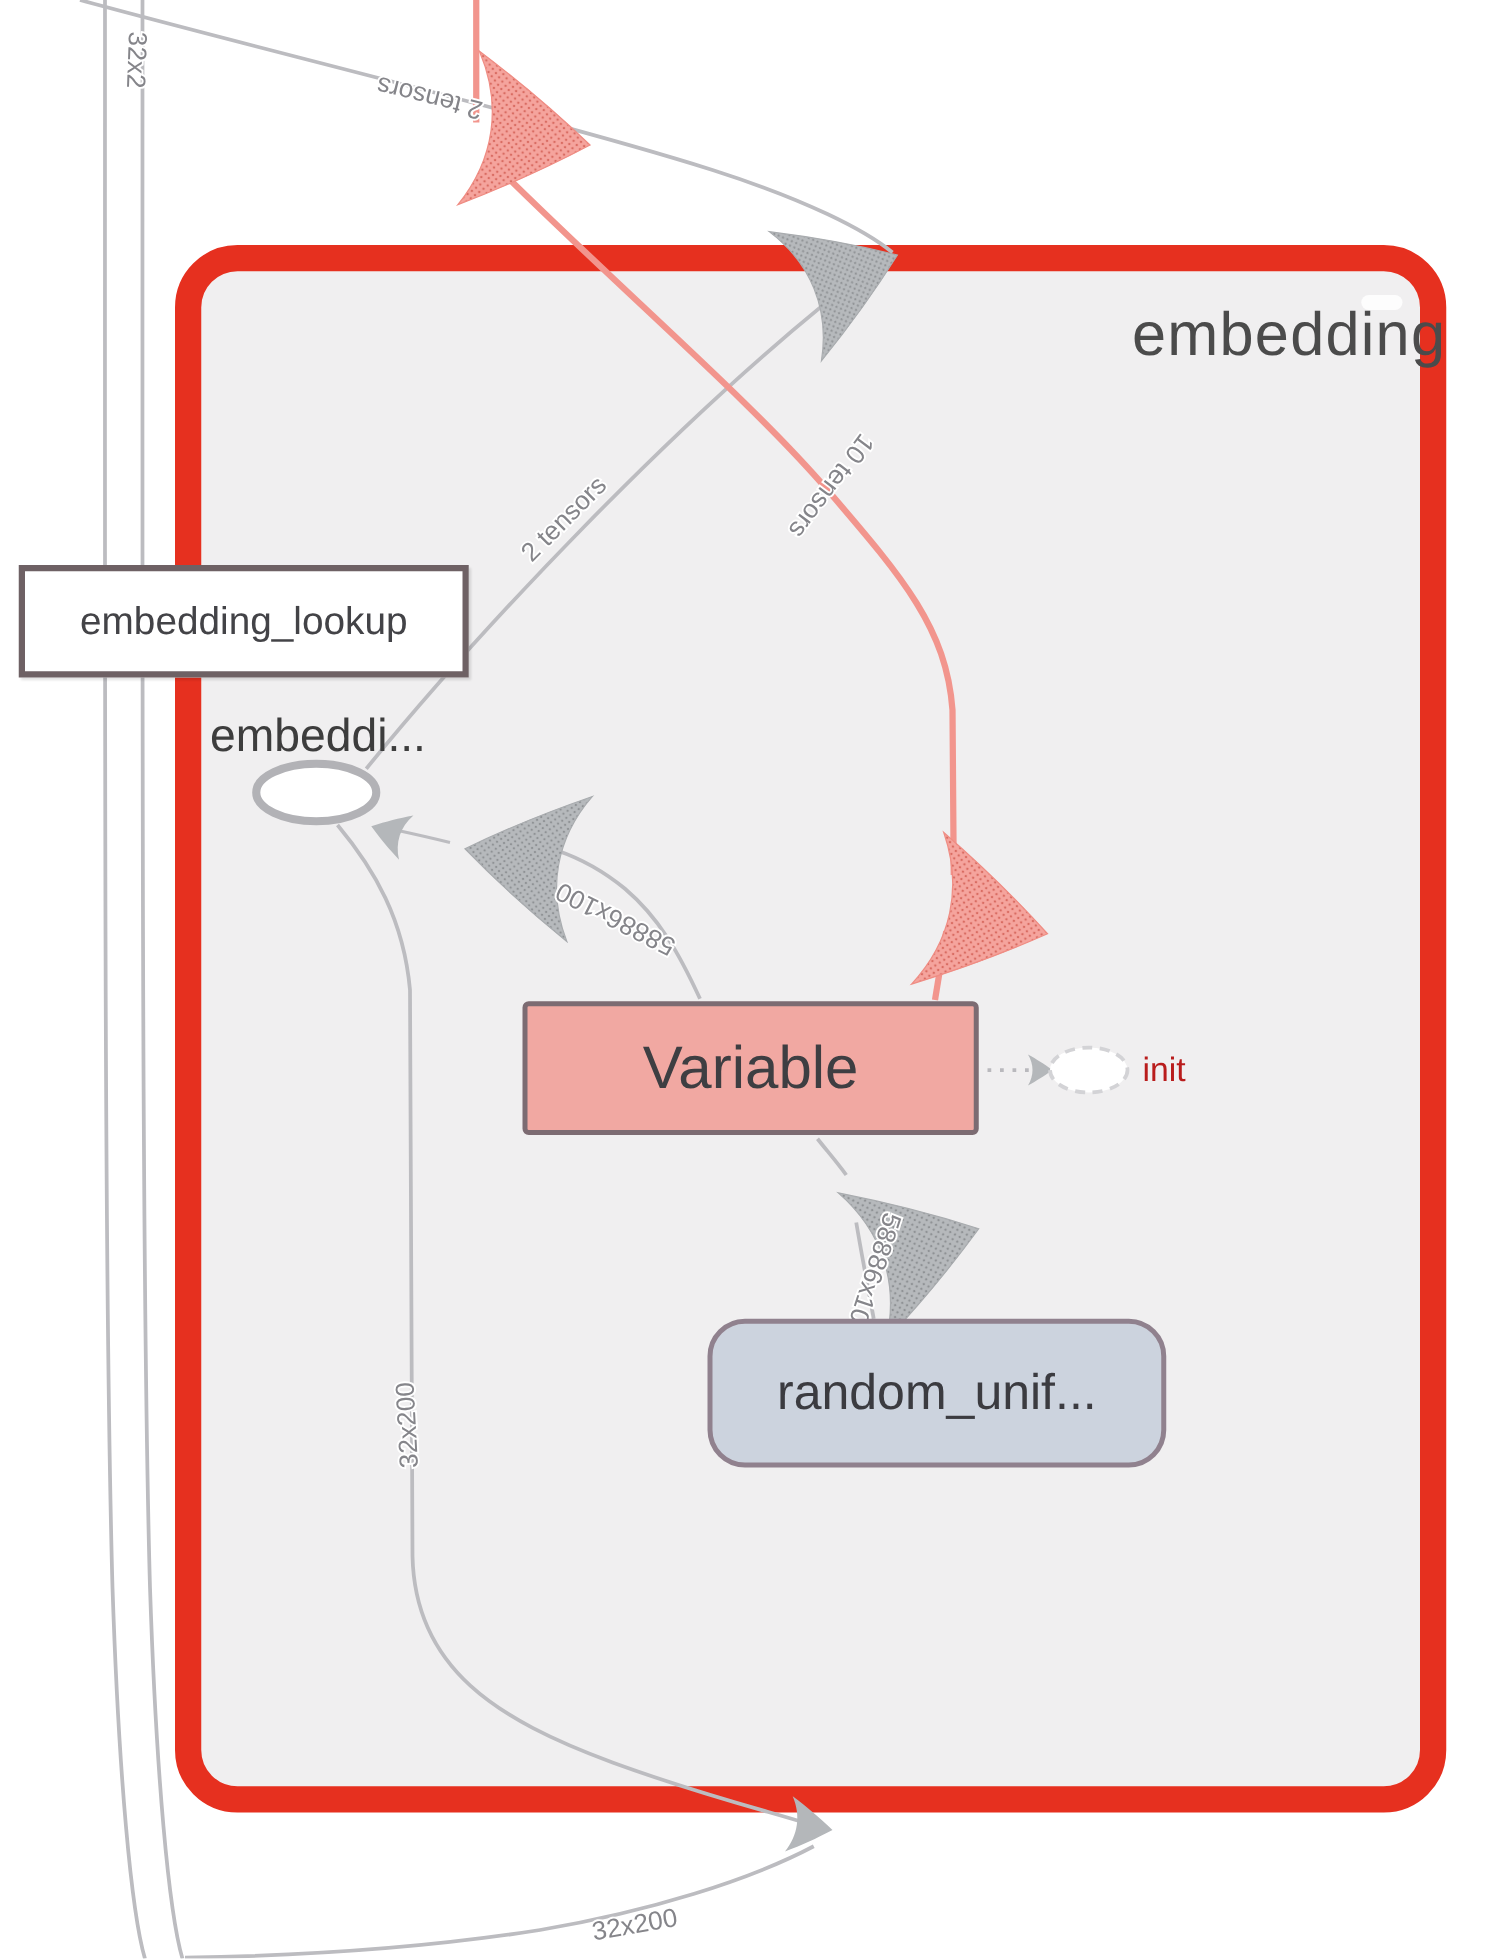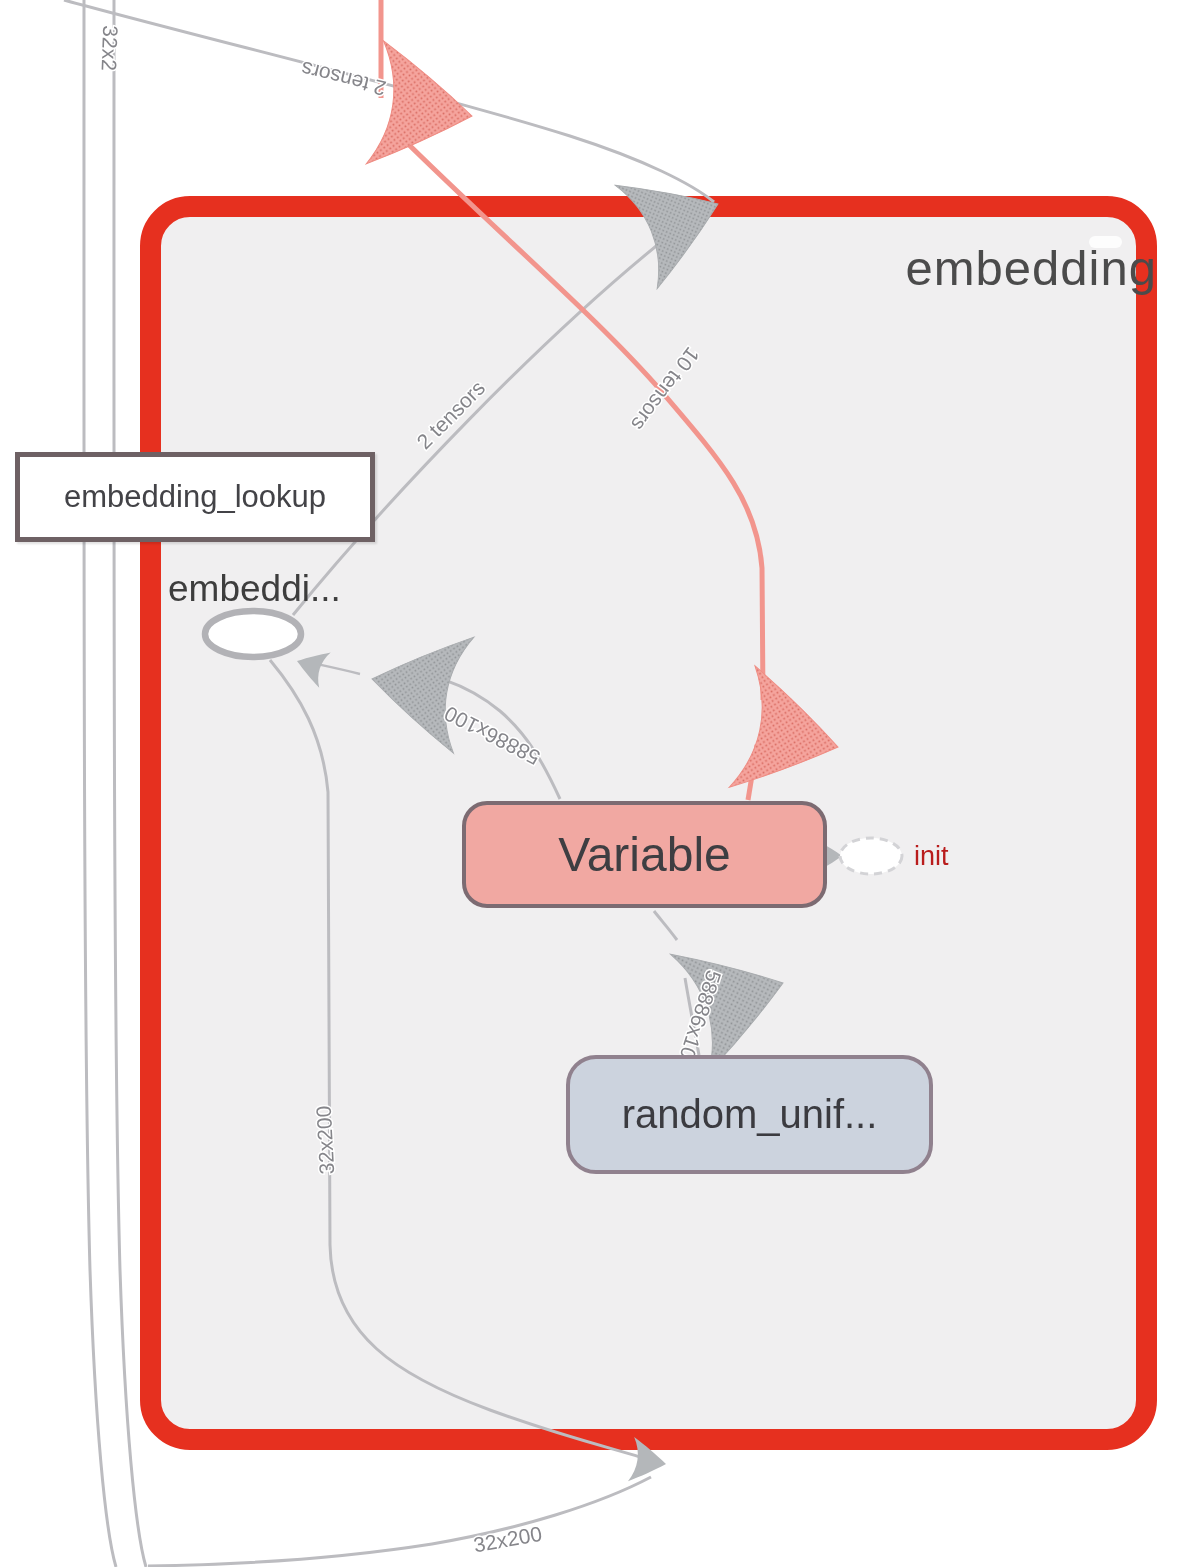--- a/index.html
+++ b/index.html
@@ -22,21 +22,21 @@
     background:rgba(255,255,255,.85);border-radius:6px;cursor:pointer;
   }
   .node{
     position:absolute;box-sizing:border-box;display:flex;
     align-items:center;justify-content:center;white-space:nowrap;
   }
   .variable-node{
     left:418px;top:801px;width:365px;height:107px;
     background:var(--variable-fill,#f1a8a2);
     border:4px solid var(--variable-border,#7c6b72);
-    border-radius:25px;font-size:48px;color:#3e3e42;margin-left:44px;
+    border-radius:5px;font-size:48px;color:#3e3e42;
   }
   .random-node{
     left:566px;top:1055px;width:367px;height:119px;
     background:var(--random-fill,#ccd3de);
     border:4px solid var(--random-border,#90818e);
     border-radius:30px;font-size:40px;color:#3b3b40;
   }
   .tooltip-box{
     left:15px;top:432px;width:360px;height:90px;background:#ffffff;
     border:5px solid var(--tooltip-border,#6e6164);

